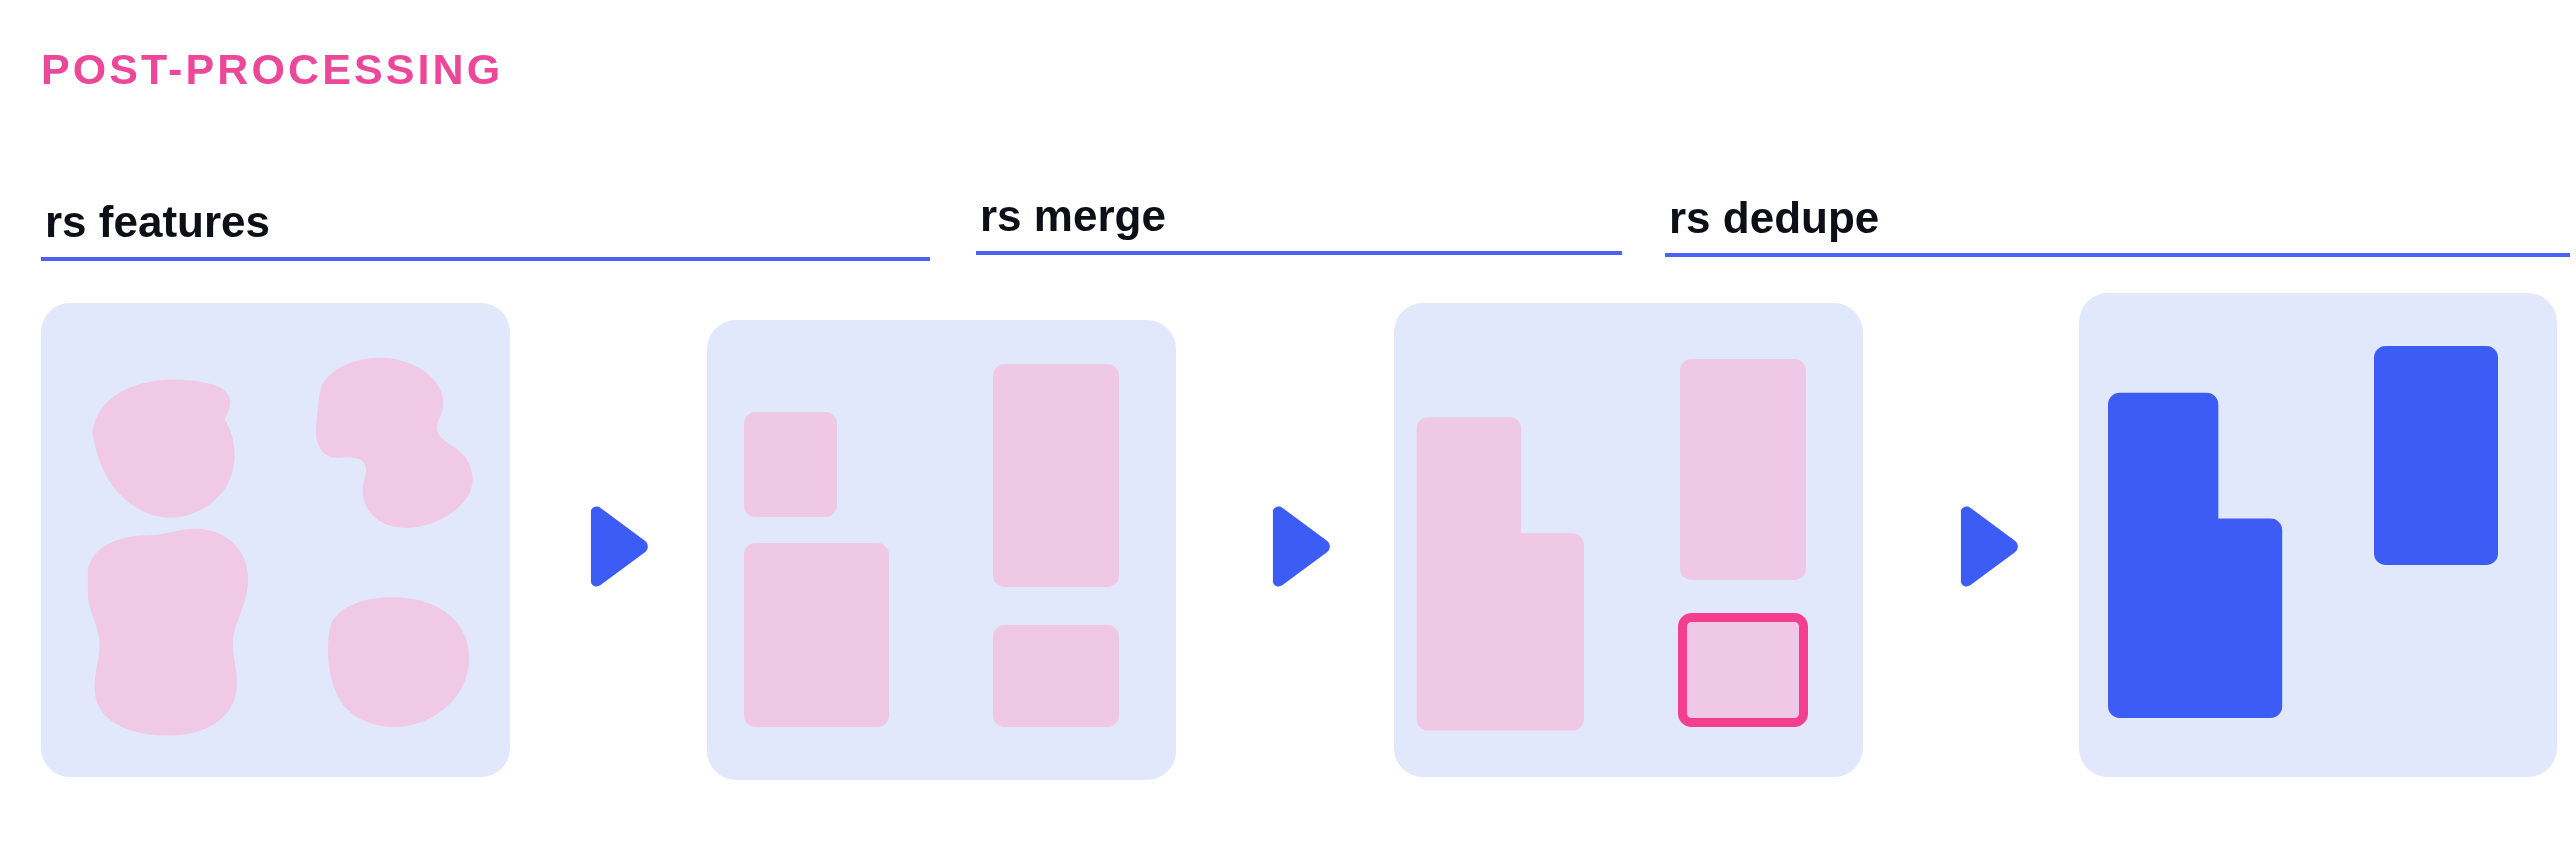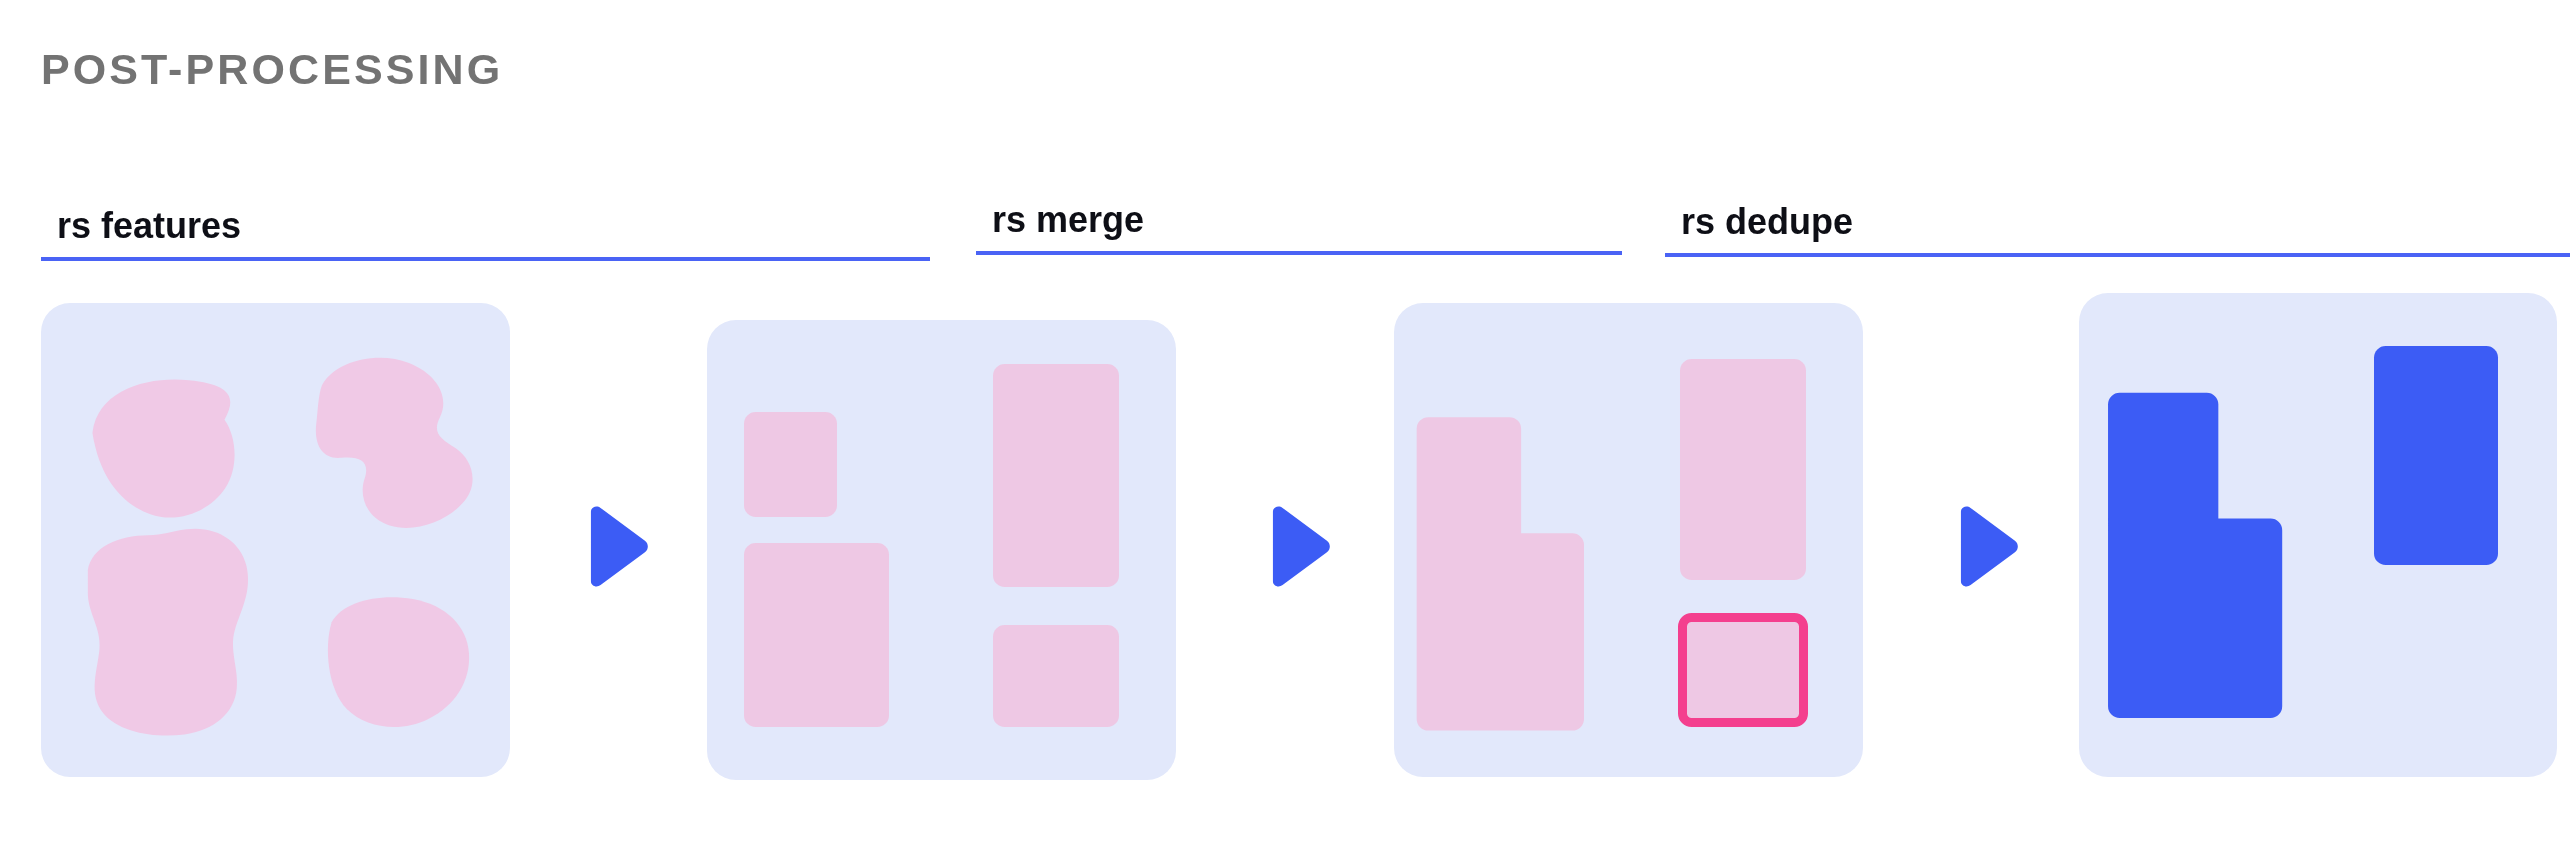--- a/index.html
+++ b/index.html
@@ -17,33 +17,33 @@
   }
 
   
   #page-title {
     position: absolute;
     left: 41px;
     top: 45px;
     font-size: 43px;
     font-weight: 700;
     letter-spacing: 3.1px;
-    color: #737373;
+    color: #ec4899;
     white-space: nowrap;
   }
 
   
   .section-head {
     position: absolute;
   }
   .section-head .section-label {
     position: absolute;
-    left: 16px;
+    left: 4px;
     bottom: 13.6px;
-    font-size: 36px;
+    font-size: 44px;
     font-weight: 700;
     color: #0e0f16;
     white-space: nowrap;
   }
   .section-head .section-rule {
     position: absolute;
     left: 0;
     bottom: 0;
     height: 3.9px;
     width: 100%;

